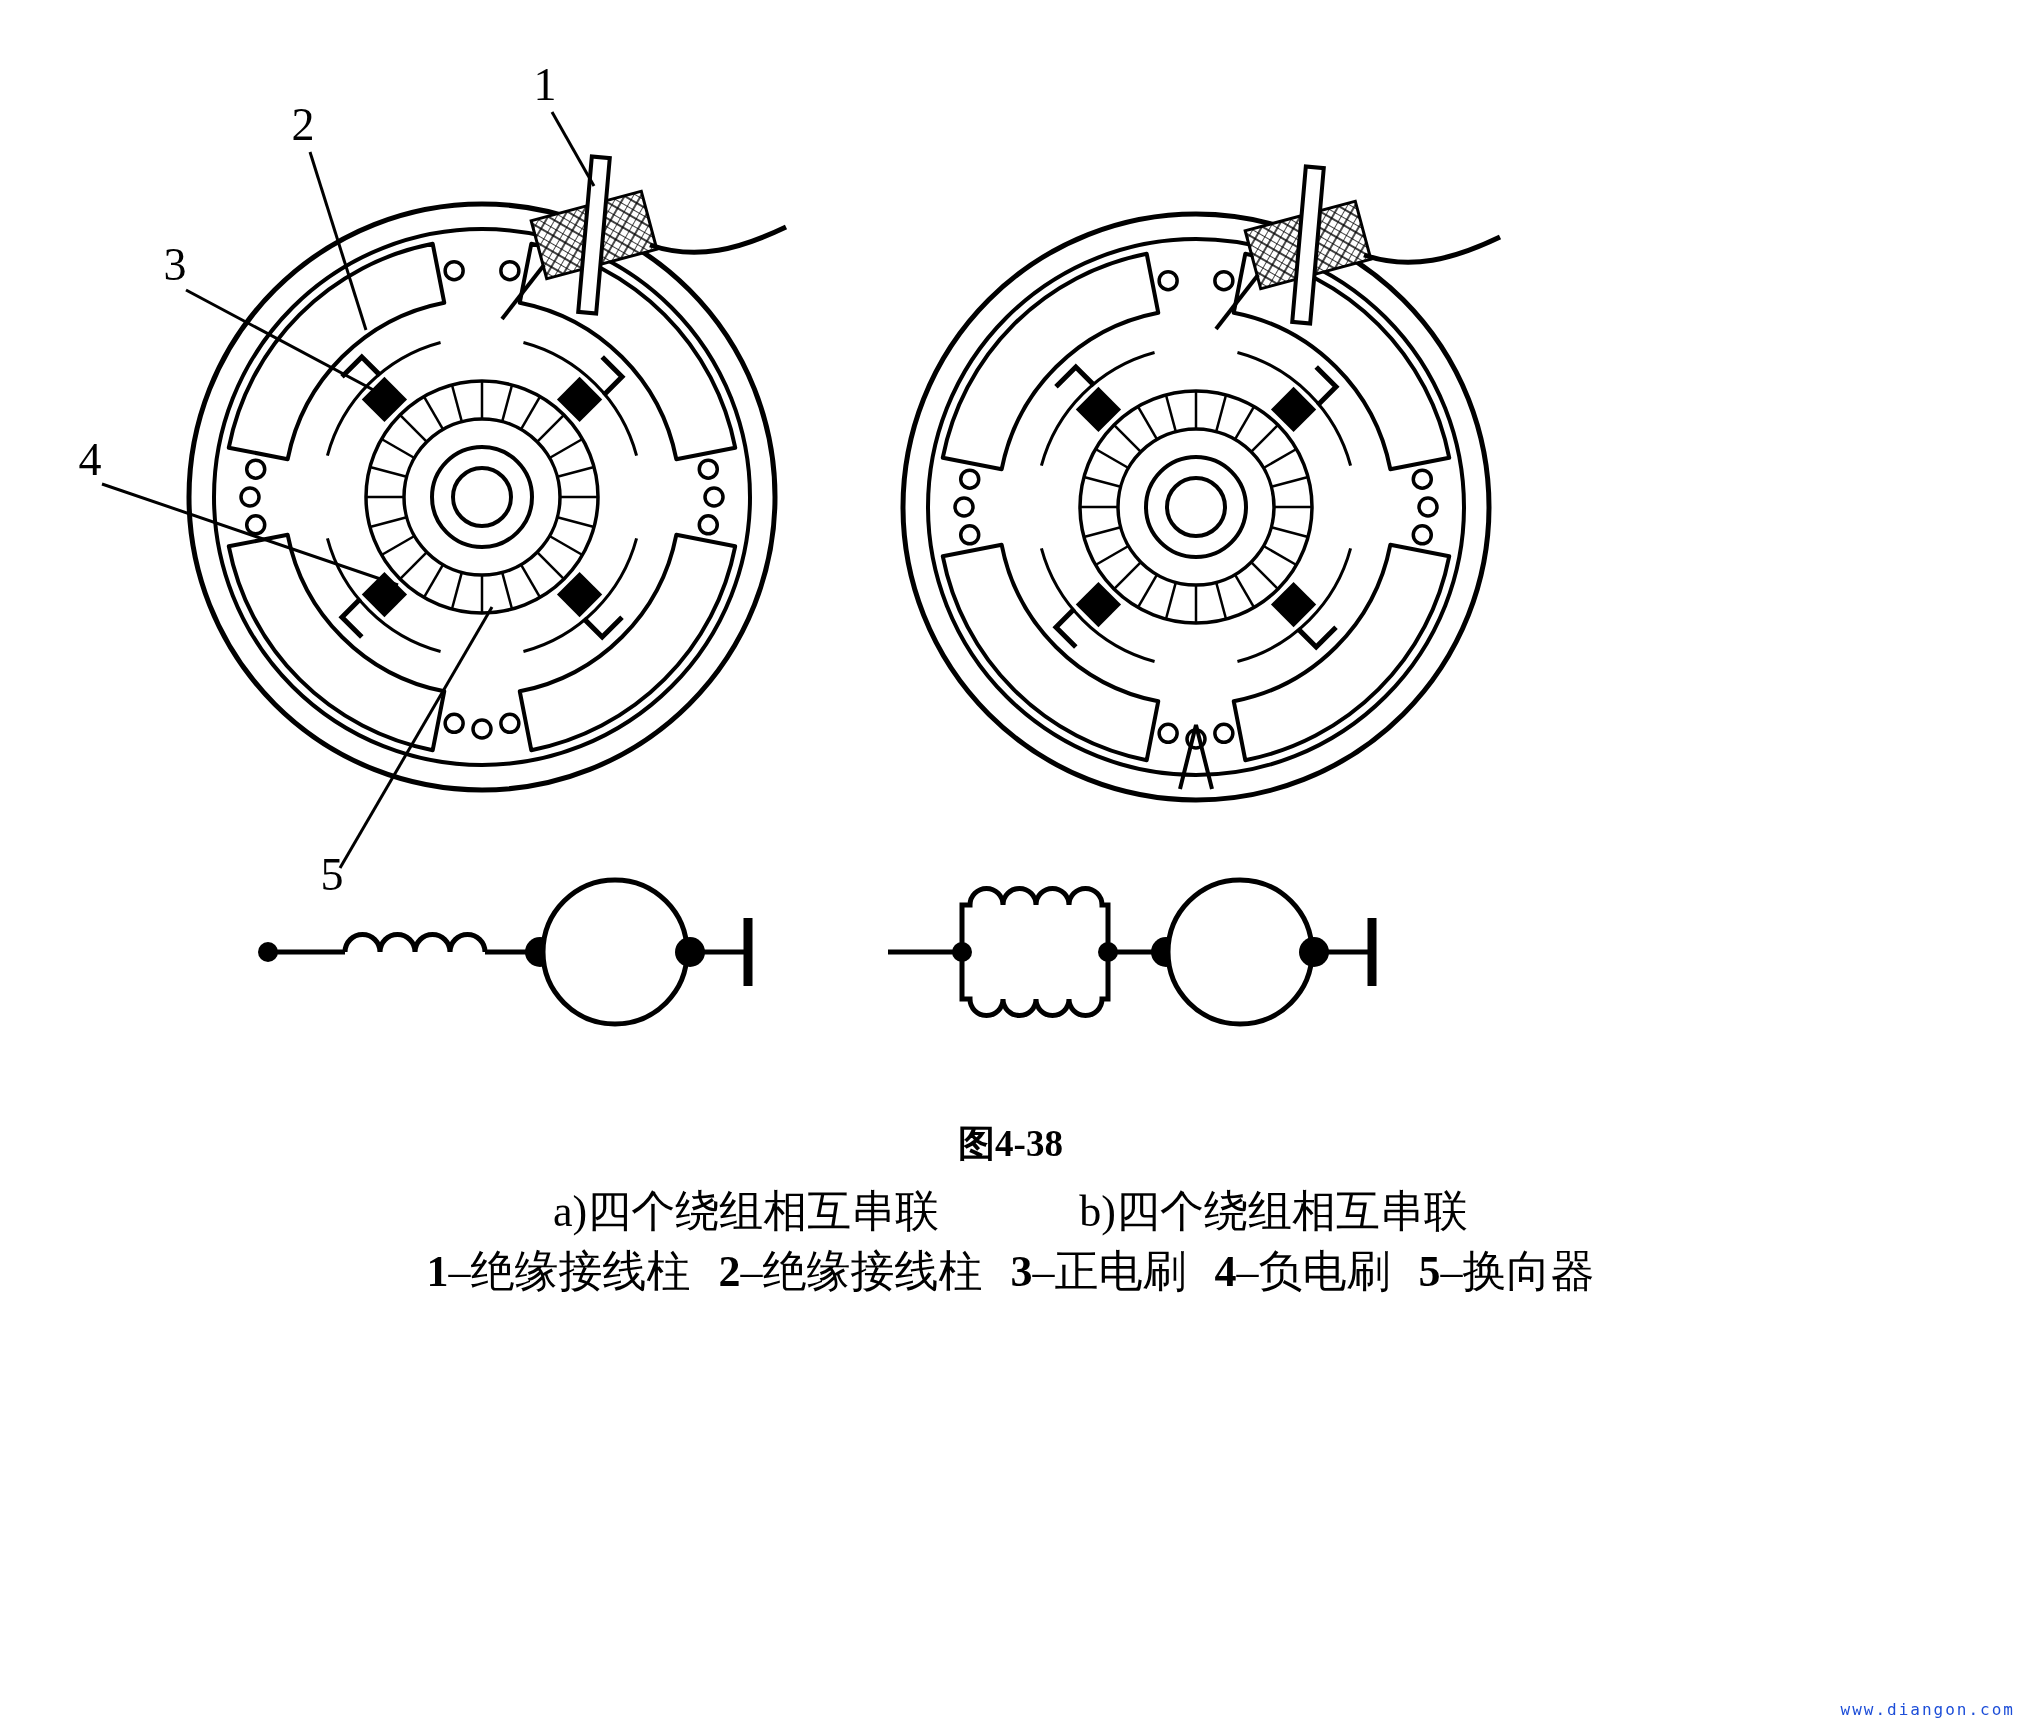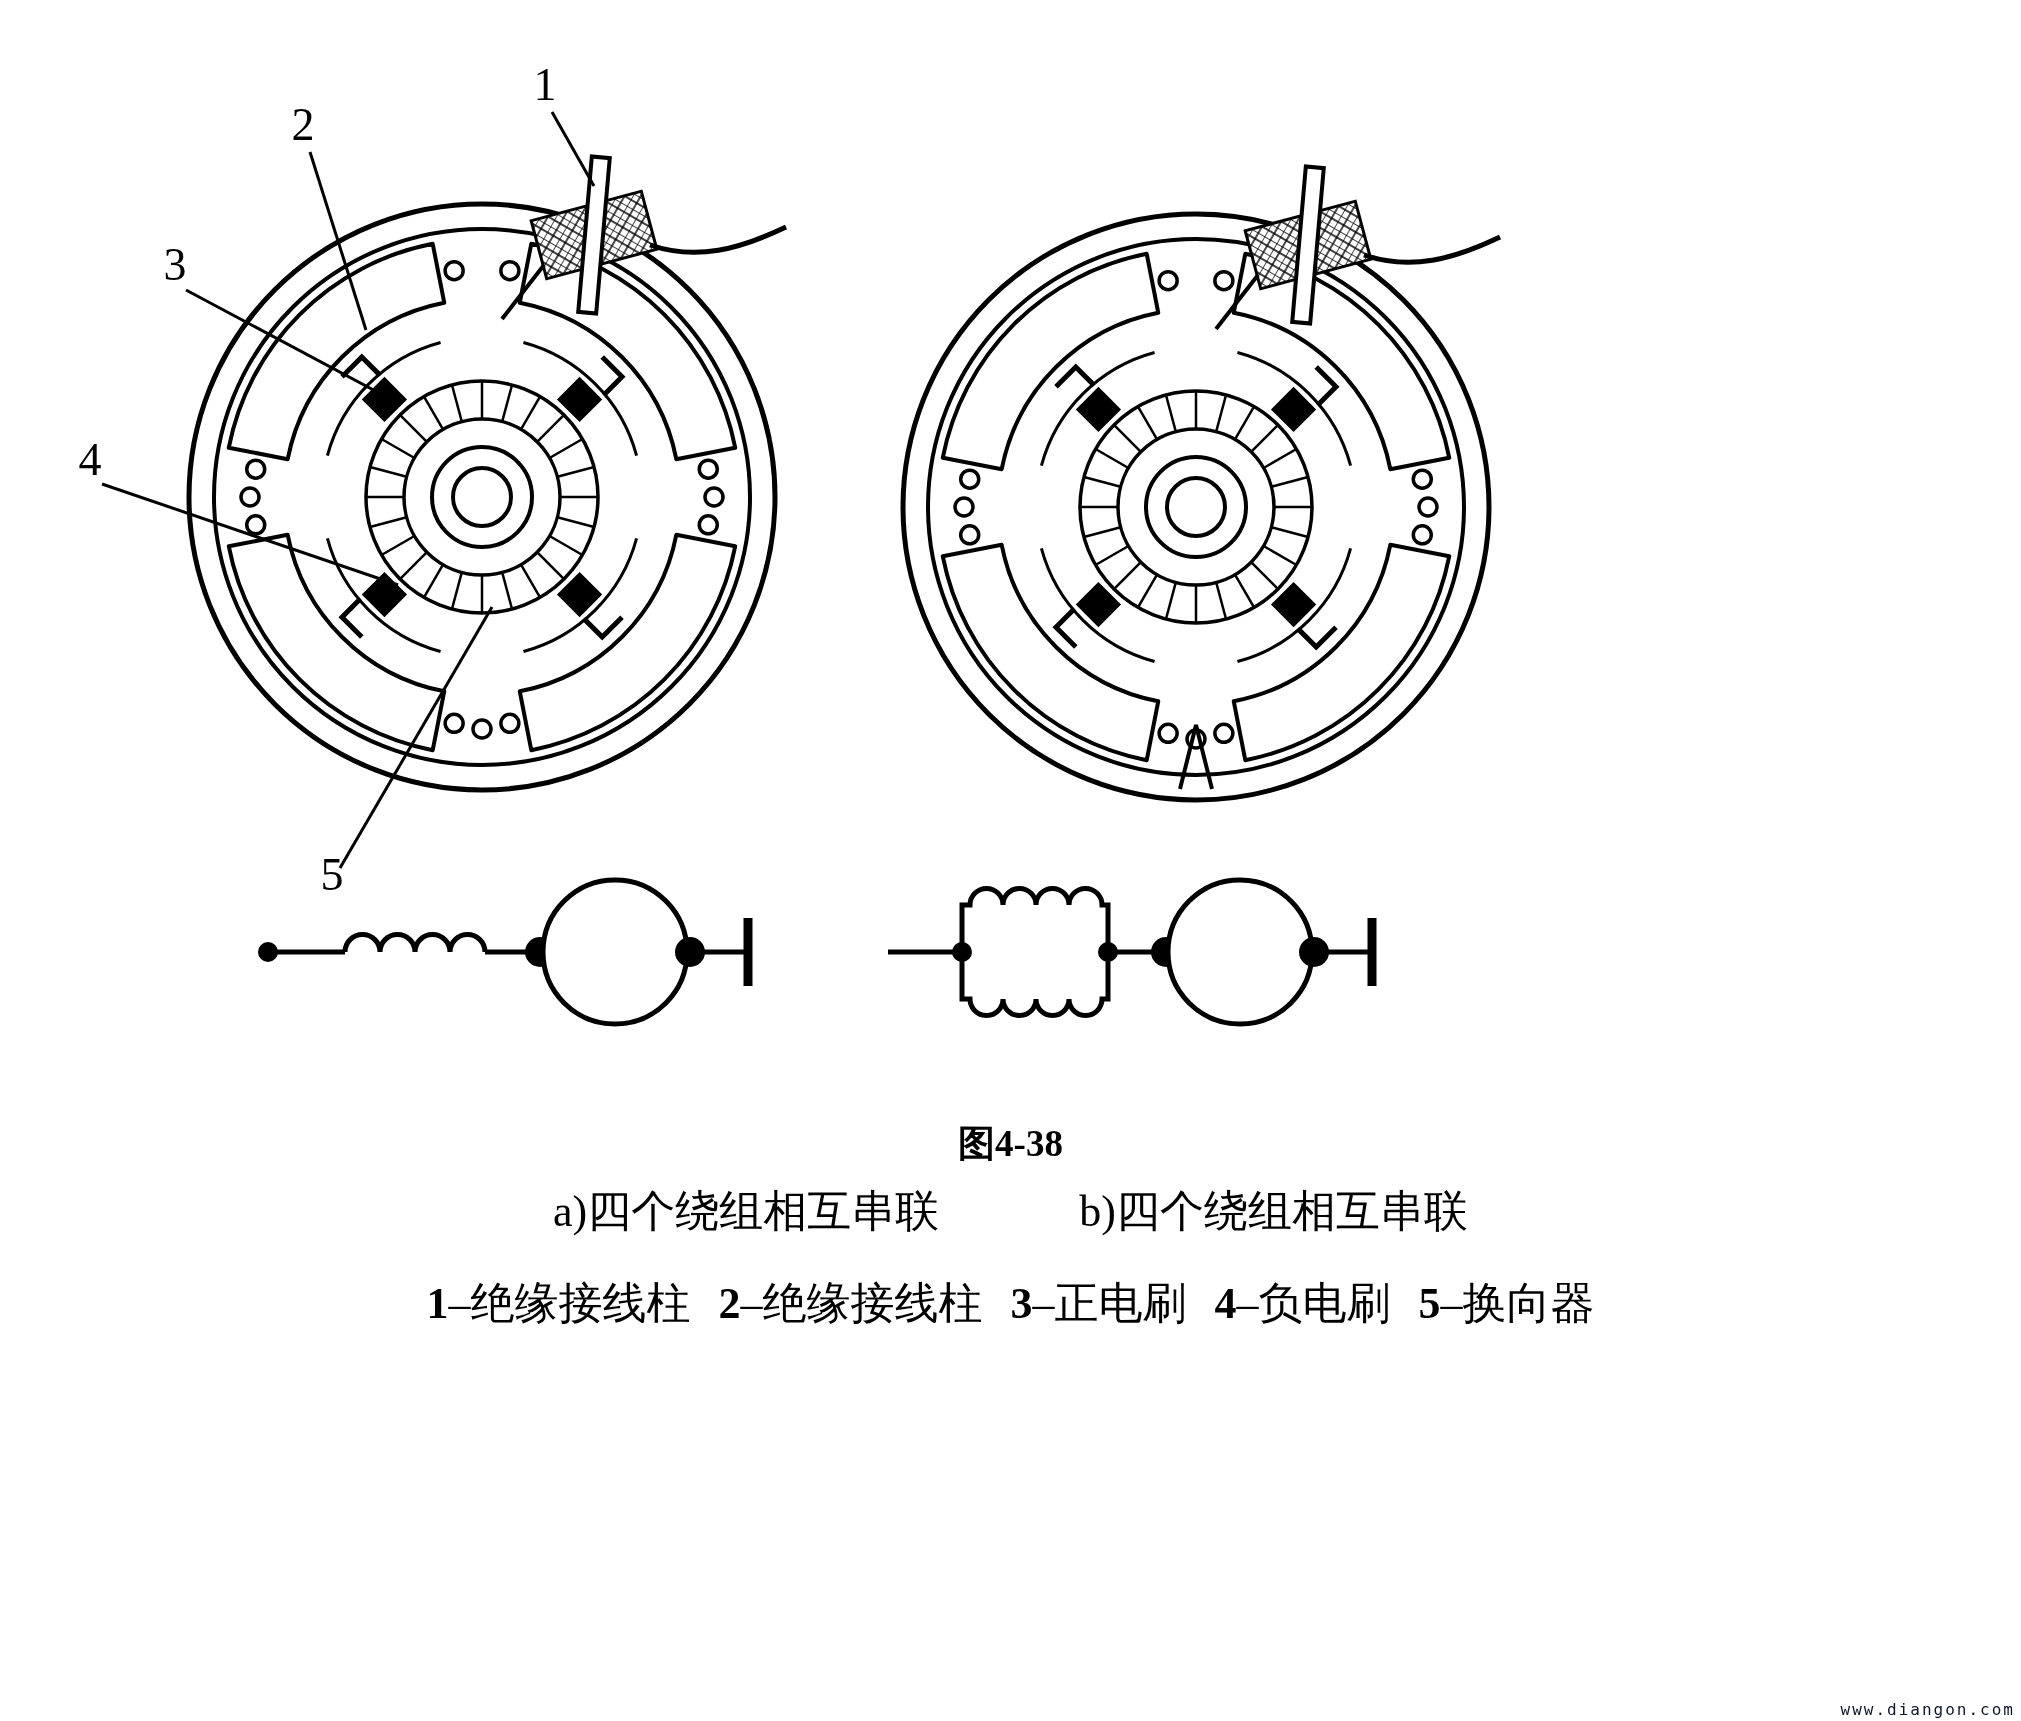--- a/index.html
+++ b/index.html
@@ -3,24 +3,24 @@
 <meta charset="utf-8">
 <style>
   html,body{margin:0;padding:0;background:#fff;}
   .canvas{position:relative;width:2021px;height:1721px;background:#fff;overflow:hidden;
           font-family:"Liberation Serif",serif;color:#000;}
   .canvas > svg{position:absolute;left:0;top:0;}
   .cap{position:absolute;left:0;width:100%;display:flex;justify-content:center;
        align-items:baseline;font-size:37px;line-height:1.1;}
   .cap .b{font-weight:bold;}
   .cap.sub{font-size:44px;gap:140px;justify-content:center;}
-  .cap.legend{font-size:44px;gap:28px;margin-top:32px;}
+  .cap.legend{font-size:44px;gap:28px;}
   .legend .item b{font-weight:bold;}
   .watermark{position:absolute;right:6px;bottom:2px;font-family:"DejaVu Sans Mono",monospace;
-             font-size:16px;color:#0f172a;letter-spacing:2px;}
+             font-size:16px;color:#1d4ed8;letter-spacing:2px;}
   text{font-family:"Liberation Serif",serif;}
 </style>
 </head>
 <body>
 
 <div class="canvas">
 
 <svg width="2021" height="1721" viewBox="0 0 2021 1721">
   <defs>
     <pattern id="xhatch" width="14" height="14" patternUnits="userSpaceOnUse" patternTransform="rotate(45)">

